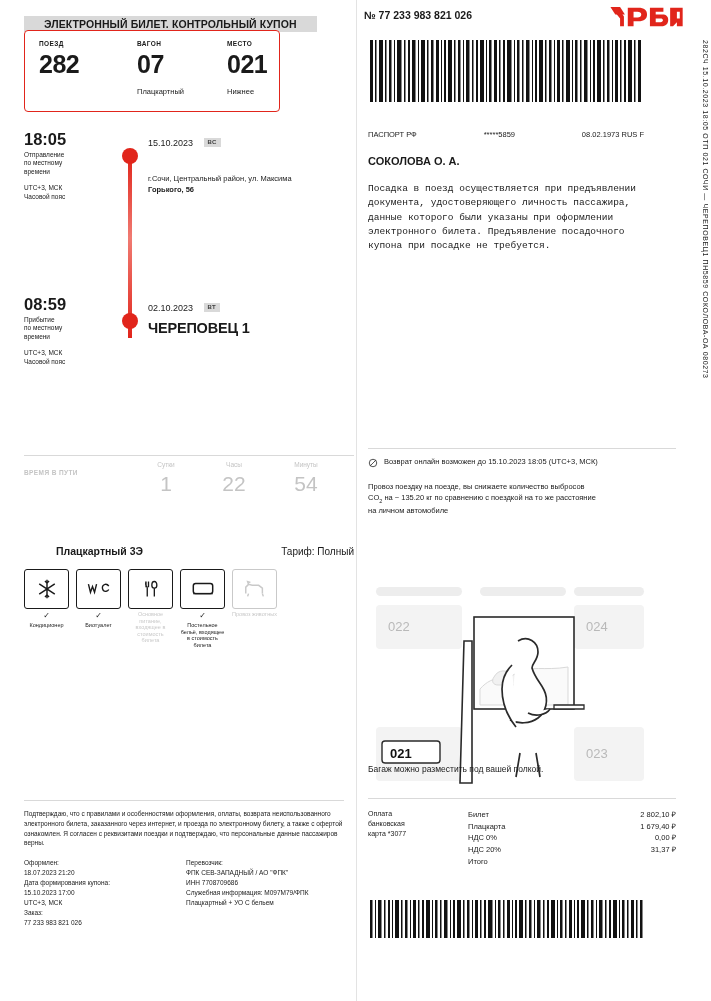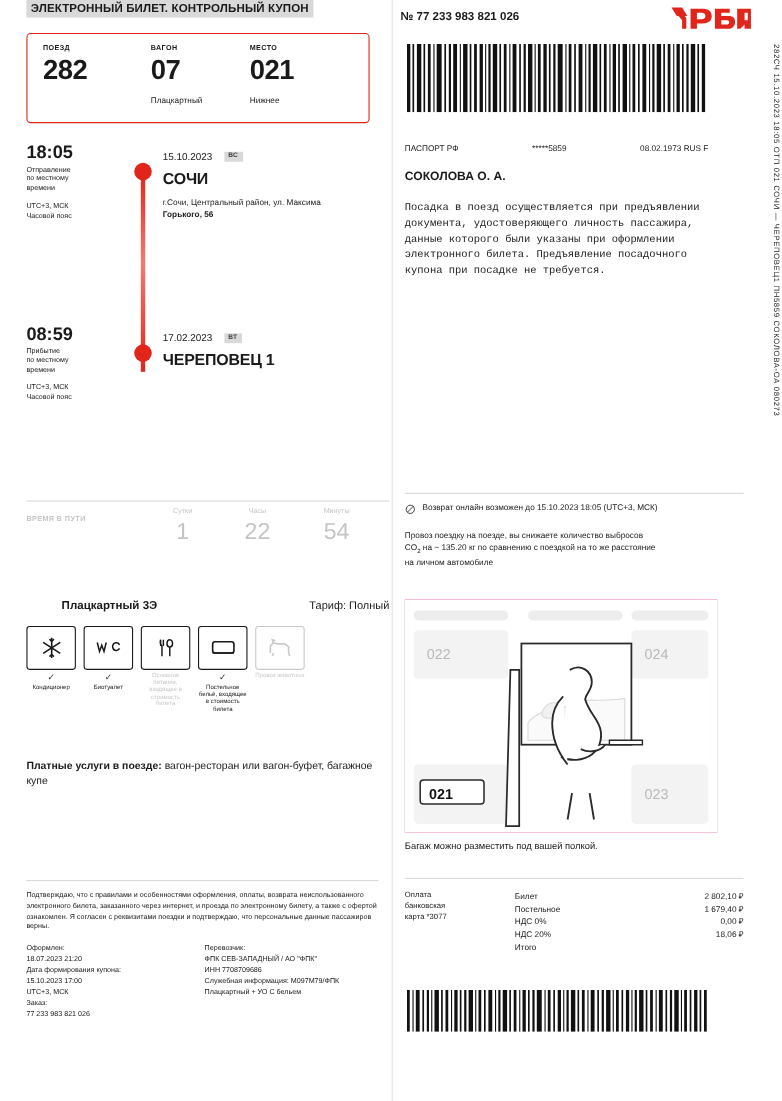--- a/index.html
+++ b/index.html
@@ -13,37 +13,37 @@
     position: relative;
     overflow: hidden;
   }
   .page { position: relative; width: 711px; height: 1001px; }
 
   
   .bold { font-weight: bold; }
 
   
   .hdr-title {
-    position: absolute; left: 24px; top: 0;
+    position: absolute; left: 24px; top: 16px;
     font-size: 10.5px; font-weight: bold; letter-spacing: .1px;
-    background: #d9d9d9; padding: 2px 4px;
+    background: #d9d9d9; padding: 2px 20px;
   }
   .hdr-num {
     position: absolute; left: 364px; top: 9px;
     font-size: 10.5px; font-weight: bold;
   }
   .logo {
     position: absolute; right: 24px; top: 4px;
     width: 78px; height: 26px; color: #e1251b;
   }
 
   
   .train-box {
     position: absolute; left: 24px; top: 30px;
-    width: 312px; height: 82px;
+    width: 256px; height: 82px;
     border: 1.6px solid #e1251b; border-radius: 4px;
     background: #fff;
   }
   .tb-col { position: absolute; top: 9px; }
   .tb-label { font-size: 6.5px; font-weight: bold; letter-spacing: .4px; color: #1a1a1a; }
   .tb-value { font-size: 25px; font-weight: bold; margin-top: 3px; letter-spacing: -.5px; }
   .tb-sub { font-size: 7.5px; margin-top: 8px; color: #1a1a1a; }
 
   
   .route { position: absolute; left: 24px; top: 130px; width: 330px; }
@@ -62,21 +62,21 @@
   .rt-time { font-size: 16.5px; font-weight: bold; }
   .rt-note { font-size: 6.5px; line-height: 1.3; color: #1a1a1a; margin-top: 2px; }
   .rt-tz { font-size: 6.5px; line-height: 1.3; color: #1a1a1a; margin-top: 8px; }
   .rt-date { font-size: 9px; }
   .rt-dow {
     display: inline-block; background: #d9d9d9; color: #3d3d3d;
     font-size: 6px; font-weight: bold; padding: 1.5px 4px; margin-left: 6px;
     vertical-align: 2px; letter-spacing: .3px;
   }
   .rt-station { font-size: 14.5px; font-weight: bold; margin-top: 5px; letter-spacing: -.2px; }
-  .rt-addr { font-size: 7.5px; line-height: 1.45; margin-top: 8px; }
+  .rt-addr { font-size: 7.5px; line-height: 1.45; margin-top: 24px; }
 
   
   .dur { position: absolute; left: 24px; top: 455px; width: 330px; }
   .dur-rule { border-top: 1px solid #d9d9d9; }
   .dur-label {
     position: absolute; left: 0; top: 14px;
     font-size: 6.5px; font-weight: bold; letter-spacing: .4px; color: #c4c4c4;
   }
   .dur-cell { position: absolute; top: 6px; text-align: center; color: #c4c4c4; }
   .dur-cell .u { font-size: 6.5px; }
@@ -129,21 +129,21 @@
   .warn { position: absolute; left: 368px; top: 283px; width: 280px; font-size: 8.5px; line-height: 1.4; display: flex; gap: 7px; }
   .warn-ico { width: 11px; height: 11px; flex: 0 0 11px; margin-top: 1px; }
 
   .rule-r { position: absolute; left: 368px; width: 308px; border-top: 1px solid #d9d9d9; }
   .refund { position: absolute; left: 368px; top: 457px; width: 300px; font-size: 7.5px; display: flex; gap: 6px; }
   .refund-ico { width: 10px; height: 10px; flex: 0 0 10px; margin-top: .5px; }
   .eco { position: absolute; left: 368px; top: 481px; width: 300px; font-size: 7.5px; line-height: 1.5; }
   .eco sub { font-size: 5.5px; }
 
   
-  .seatmap { position: absolute; left: 368px; top: 545px; width: 284px; height: 212px; background: #ec4899; border: 0; }
+  .seatmap { position: absolute; left: 368px; top: 577px; width: 284px; height: 212px; background: #e5e5e5; border: 0; }
   .baggage { position: absolute; left: 368px; top: 764px; font-size: 8.5px; }
 
   
   .pay { position: absolute; left: 368px; top: 805px; width: 308px; }
   .pay-left { position: absolute; left: 0; top: 4px; font-size: 7px; line-height: 1.45; }
   .pay-table { position: absolute; left: 100px; top: 4px; width: 208px; }
   .pay-row { display: flex; justify-content: space-between; font-size: 7.5px; line-height: 1.55; }
   .pay-total { display: flex; justify-content: space-between; font-size: 11px; font-weight: bold; margin-top: 7px; }
 
   .barcode2 { position: absolute; left: 368px; top: 900px; width: 276px; height: 38px; }
@@ -207,36 +207,35 @@
 по местному
 времени</div>
       <div class="rt-tz" style="white-space:pre-line;">UTC+3, МСК
 Часовой пояс</div>
     </div>
     <div style="position:absolute;left:124px;top:2px;width:210px;">
       <div>
         <span class="rt-date">15.10.2023</span>
         <span class="rt-dow">ВС</span>
       </div>
-      <div class="rt-station">СОЧИ</div>
       <div class="rt-addr">г.Сочи, Центральный район, ул. Максима</div>
       <div class="rt-addr bold" style="margin-top:0">Горького, 56</div>
     </div>
 
     <div style="position:absolute;left:0;top:165px;width:96px;">
       <div class="rt-time">08:59</div>
       <div class="rt-note" style="white-space:pre-line;">Прибытие
 по местному
 времени</div>
       <div class="rt-tz" style="white-space:pre-line;">UTC+3, МСК
 Часовой пояс</div>
     </div>
     <div style="position:absolute;left:124px;top:167px;width:210px;">
       <div>
-        <span class="rt-date">17.02.2023</span>
+        <span class="rt-date">02.10.2023</span>
         <span class="rt-dow">ВТ</span>
       </div>
       <div class="rt-station">ЧЕРЕПОВЕЦ 1</div>
     </div>
   </div>
 
   <div class="dur">
     <div class="dur-rule"></div>
     <div class="dur-label">ВРЕМЯ В ПУТИ</div>
     <div class="dur-cell" style="left:122px;width:40px;">
@@ -312,23 +311,20 @@
             <path d="M6 5l-1-3 3 1M21 15l1 3M6 15l-1 3"></path>
           </svg>
         </div>
         <div class="icon-check"></div>
         <div class="icon-cap dim">Провоз животных</div>
       </div>
 
     </div>
   </div>
 
-  <div class="paid">
-    <b>Платные услуги в поезде:</b><span> вагон-ресторан или вагон-буфет, багажное купе</span>
-  </div>
 
   <div class="legal">
     <div class="legal-rule"></div>
     <div class="legal-text">Подтверждаю, что с правилами и особенностями оформления, оплаты, возврата неиспользованного электронного билета, заказанного через интернет, и проезда по электронному билету, а также с офертой ознакомлен. Я согласен с реквизитами поездки и подтверждаю, что персональные данные пассажиров верны.</div>
     <div class="legal-cols">
       <div class="c1">
         <div>Оформлен:</div>
         <div>18.07.2023 21:20</div>
         <div>Дата формирования купона:</div>
         <div>15.10.2023 17:00</div>
@@ -487,30 +483,30 @@
       <div>Оплата</div>
       <div>банковская</div>
       <div>карта *3077</div>
     </div>
     <div class="pay-table">
       <div class="pay-row">
         <span>Билет</span>
         <span>2 802,10 ₽</span>
       </div>
       <div class="pay-row">
-        <span>Постельное</span>
+        <span>Плацкарта</span>
         <span>1 679,40 ₽</span>
       </div>
       <div class="pay-row">
         <span>НДС 0%</span>
         <span>0,00 ₽</span>
       </div>
       <div class="pay-row">
         <span>НДС 20%</span>
-        <span>18,06 ₽</span>
+        <span>31,37 ₽</span>
       </div>
       <div class="pay-row">
         <span>Итого</span>
         <span></span>
       </div>
     </div>
   </div>
 
   <div class="barcode2">
     <svg class="bars" viewBox="0 0 276 38" preserveAspectRatio="none">

